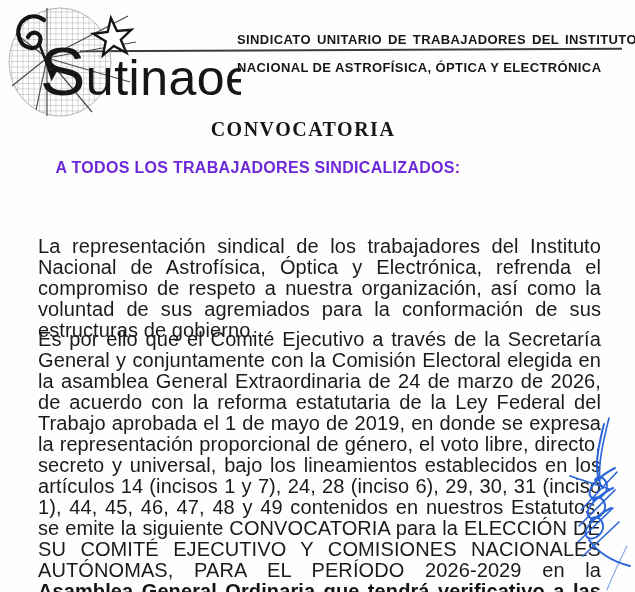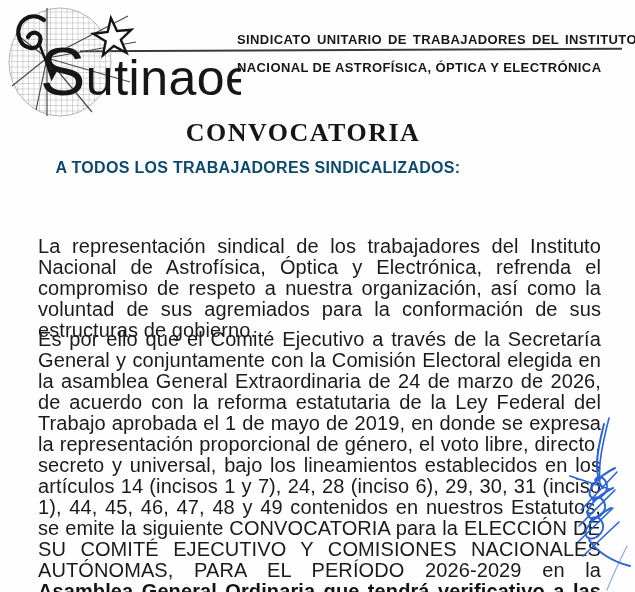--- a/index.html
+++ b/index.html
@@ -21,25 +21,25 @@
   }
   .logo-svg{position:absolute;left:6px;top:6px;}
   .org-name{position:absolute;left:237px;letter-spacing:.4px;
     font-weight:bold;font-size:13px;color:#171717;white-space:nowrap;}
   .org-line1{top:32px;word-spacing:2px;}
   .org-line2{top:60px;}
   
   .doc-title{
     position:absolute;left:0;top:118px;width:606px;text-align:center;
     font-family:"Liberation Serif", serif;font-weight:bold;
-    font-size:26px;letter-spacing:1.5px;color:#161616;
+    font-size:20px;letter-spacing:1.5px;color:#161616;
   }
   .salutation{
     position:absolute;left:0;top:159px;width:516px;text-align:center;
-    font-weight:bold;font-size:16px;letter-spacing:.3px;color:#0c4a6e;
+    font-weight:bold;font-size:16px;letter-spacing:.3px;color:#6d28d9;
   }
   .body-text{
     position:absolute;left:38px;width:563px;
     font-size:20px;line-height:21px;text-align:justify;
     color:#1b1b1b;letter-spacing:.1px;
   }
   .para-1{top:216px;}
   .para-2{top:309px;}
   .body-text b{font-weight:bold;color:#141414;}
   

